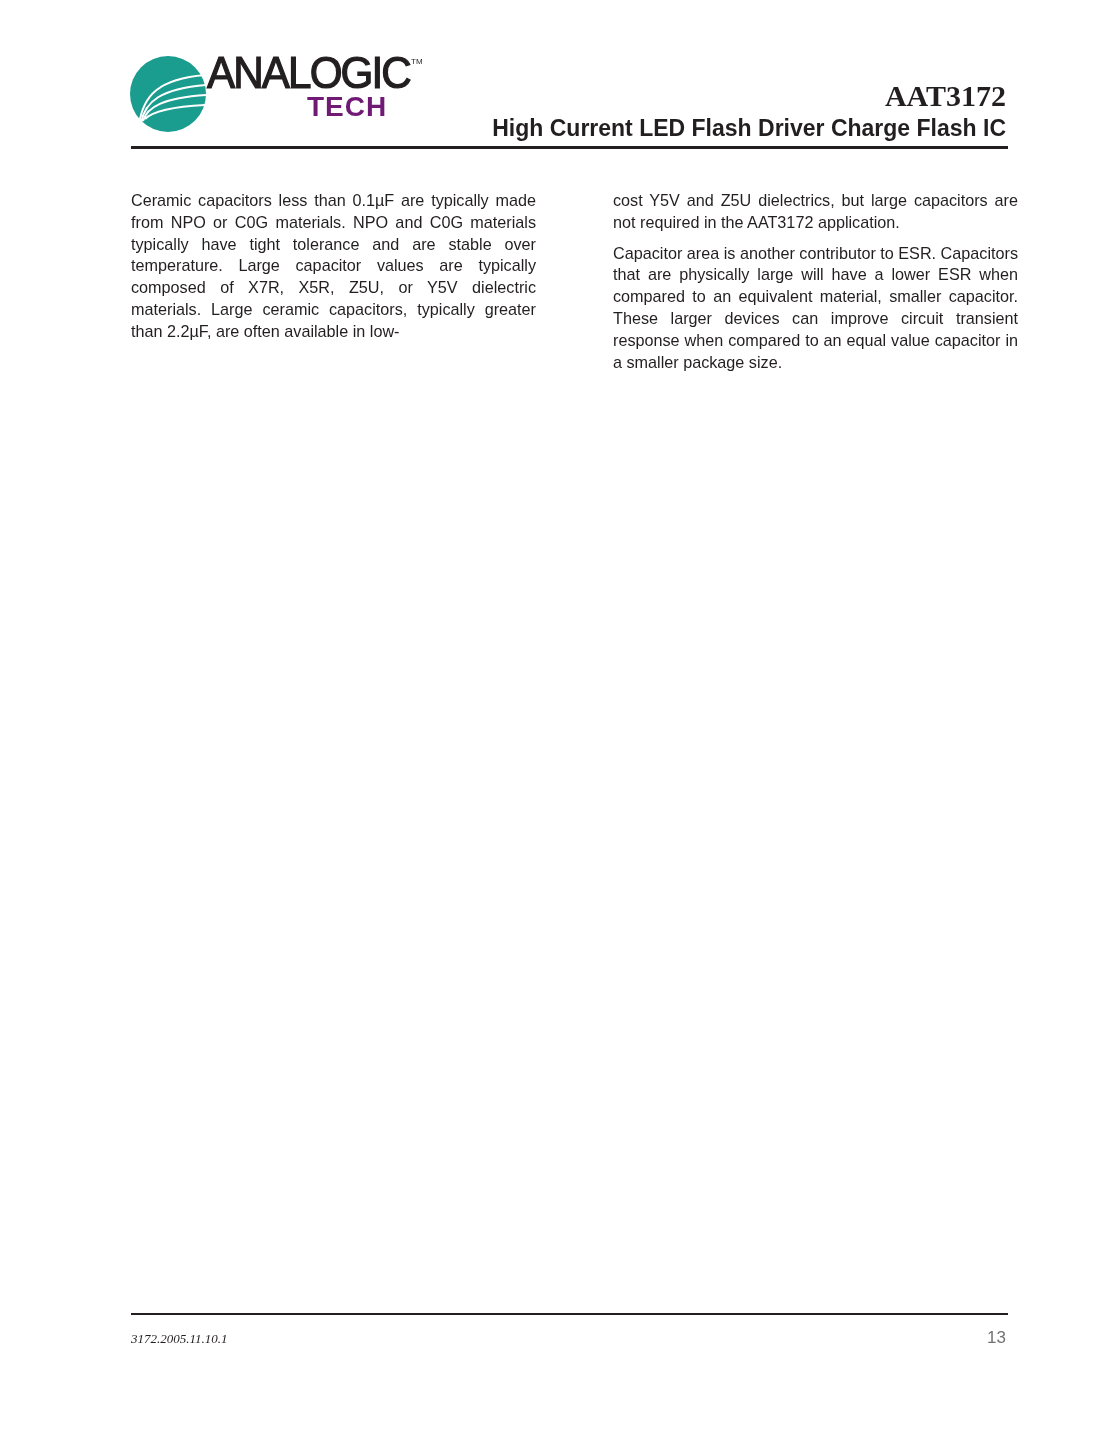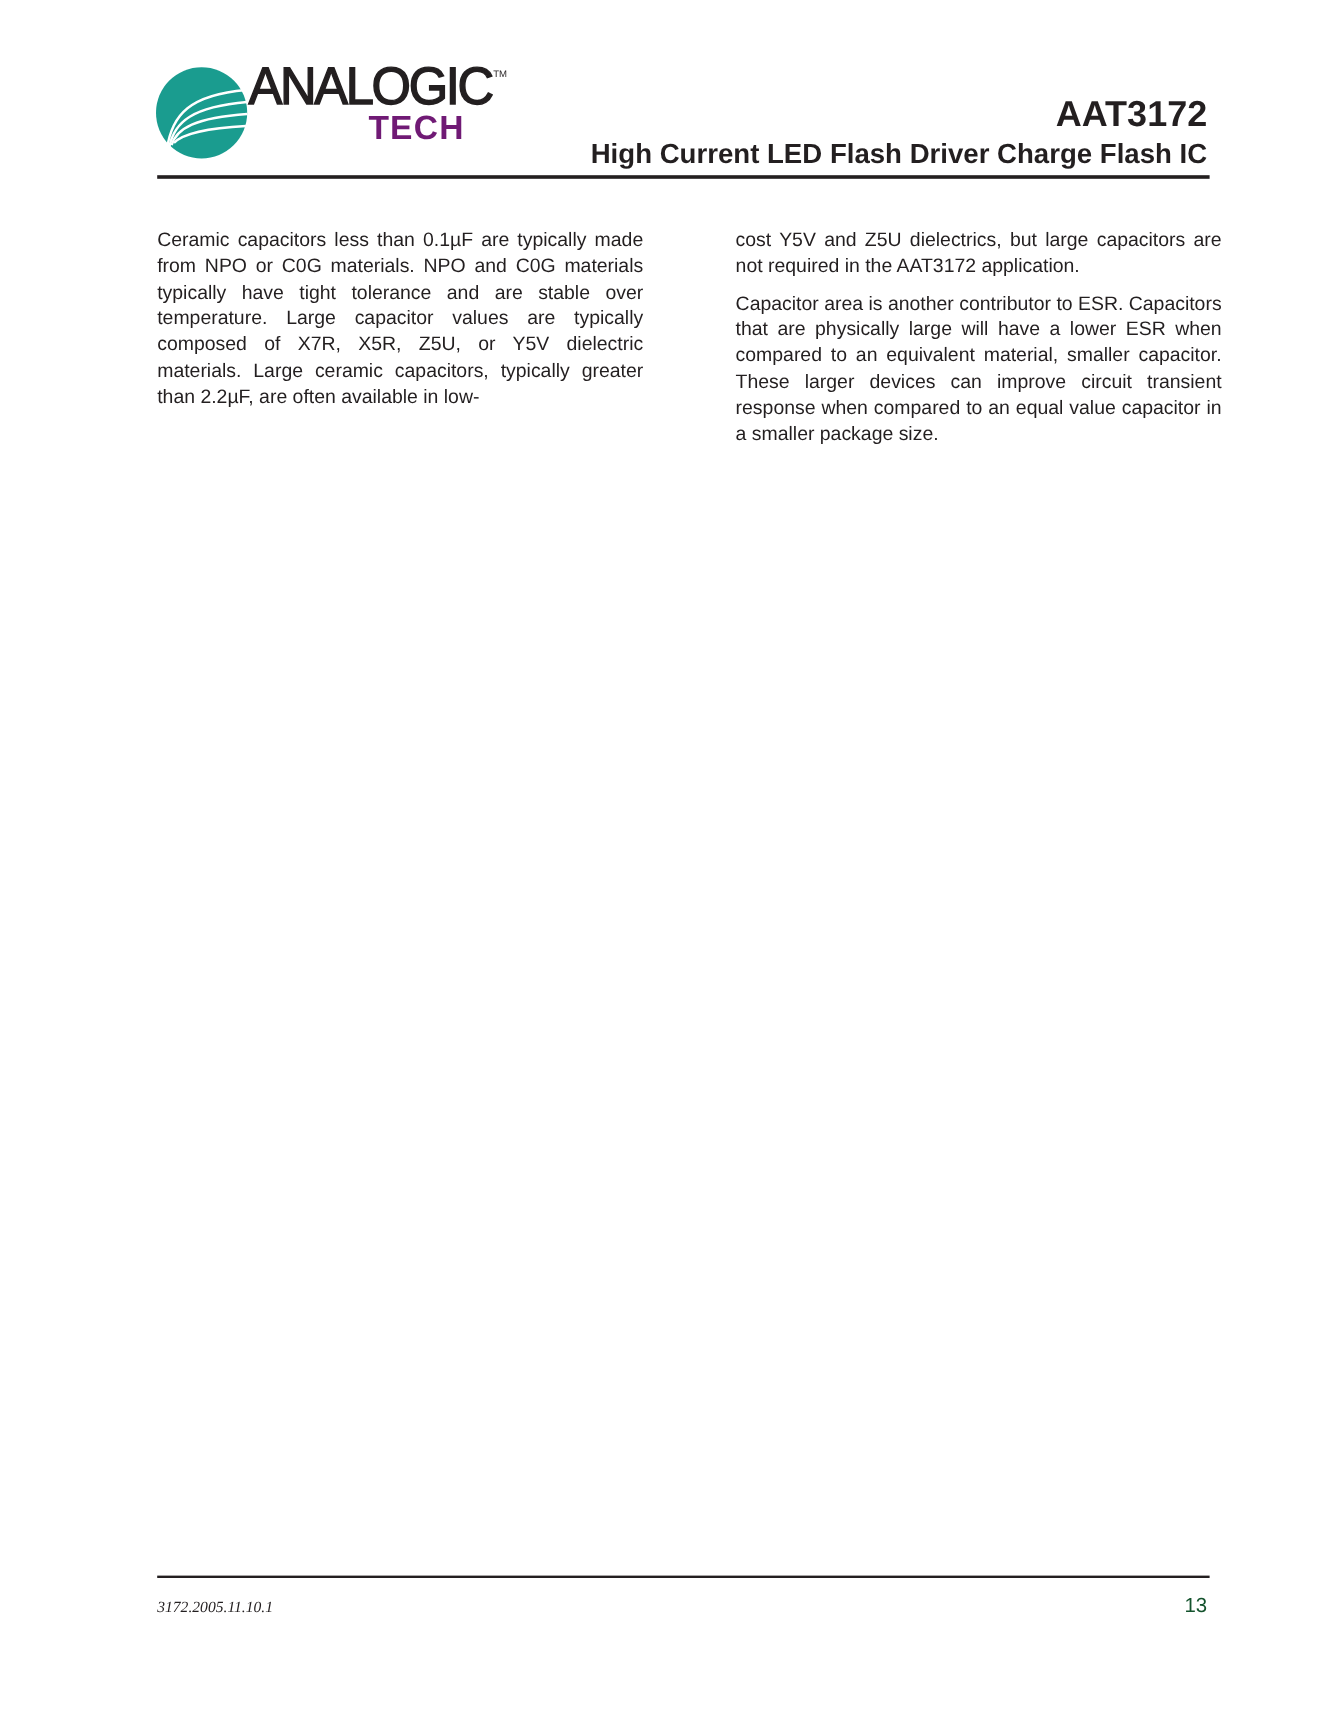--- a/index.html
+++ b/index.html
@@ -2,31 +2,31 @@
 <html><head>
 <meta charset="utf-8">
 <style>
   html, body { margin: 0; padding: 0; background: #ffffff; }
   body { width: 1105px; height: 1430px; position: relative; overflow: hidden; font-family: "Liberation Sans", sans-serif; color: #231f20; }
   .logo { position: absolute; left: 129px; top: 55px; width: 310px; height: 80px; }
   .logo-circle { position: absolute; left: 0; top: 0; width: 78px; height: 78px; }
   .logo-word1 { position: absolute; left: 78px; top: -4px; font-family: "Liberation Sans", sans-serif; font-size: 44px; letter-spacing: -2px; font-weight: 400; color: #231f20; line-height: 1; transform: scaleX(0.96); transform-origin: left; -webkit-text-stroke: 1.2px #231f20; }
   .logo-tm { position: absolute; left: 282px; top: 2px; font-size: 8px; color: #231f20; }
   .logo-word2 { position: absolute; left: 178px; top: 38px; font-size: 28px; font-weight: 700; color: #701a75; line-height: 1; letter-spacing: 1px; }
-  .part-number { position: absolute; right: 99px; top: 81px; font-size: 30px; font-weight: 700; line-height: 1; color: #231f20; }
+  .part-number { position: absolute; right: 99px; top: 81px; font-size: 30px; font-weight: 700; line-height: 1; color: #231f20; font-family: Liberation Serif, serif; }
   .subtitle { position: absolute; right: 99px; top: 117px; font-size: 23px; font-weight: 700; line-height: 1; color: #231f20; }
   .rule-top { position: absolute; left: 131px; top: 146px; width: 877px; height: 3px; background: #231f20; }
   .col { position: absolute; top: 190px; width: 405px; font-size: 16.2px; line-height: 21.8px; text-align: justify; color: #231f20; }
   .col-left { left: 131px; }
   .col-right { left: 613px; }
   .col p { margin: 0 0 9px 0; }
   .section-heading { font-size: 19.5px; font-weight: 700; margin: 0 0 8px 0; line-height: 24px; }
   .rule-bottom { position: absolute; left: 131px; top: 1313px; width: 877px; height: 2px; background: #231f20; }
   .footer-code { position: absolute; left: 131px; top: 1331px; font-family: "Liberation Serif", serif; font-style: italic; font-size: 13px; color: #231f20; }
-  .page-number { position: absolute; right: 99px; top: 1328px; font-size: 17px; color: #14532d; }
+  .page-number { position: absolute; right: 99px; top: 1328px; font-size: 17px; color: #737373; }
 </style>
 </head>
 <body>
 
 <div class="logo">
   <svg class="logo-circle" viewBox="0 0 78 78" width="78" height="78">
     <circle cx="39" cy="39" r="38" fill="#1a9c8f"></circle>
     <path d="M10 70 C 14 40, 30 24, 76 20" stroke="#ffffff" stroke-width="2" fill="none"></path>
     <path d="M12 68 C 16 46, 32 34, 77 30" stroke="#ffffff" stroke-width="2" fill="none"></path>
     <path d="M14 66 C 18 52, 34 43, 77 40" stroke="#ffffff" stroke-width="2" fill="none"></path>

